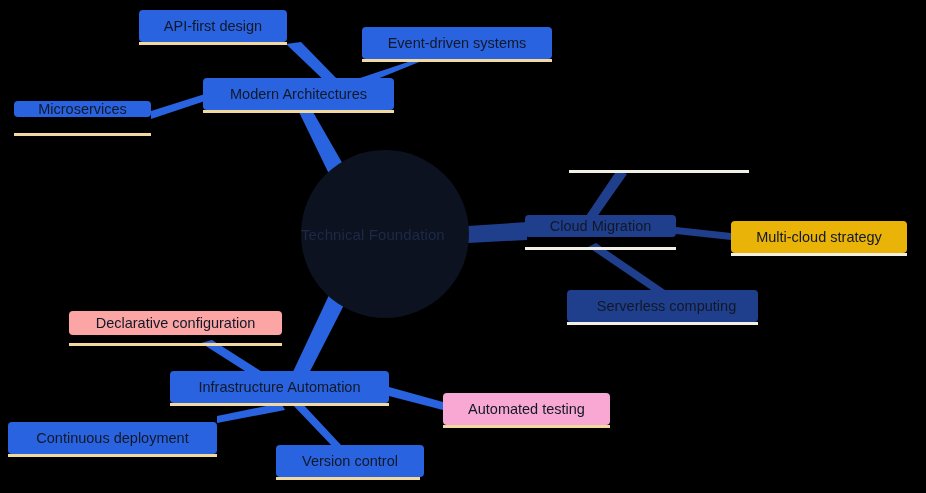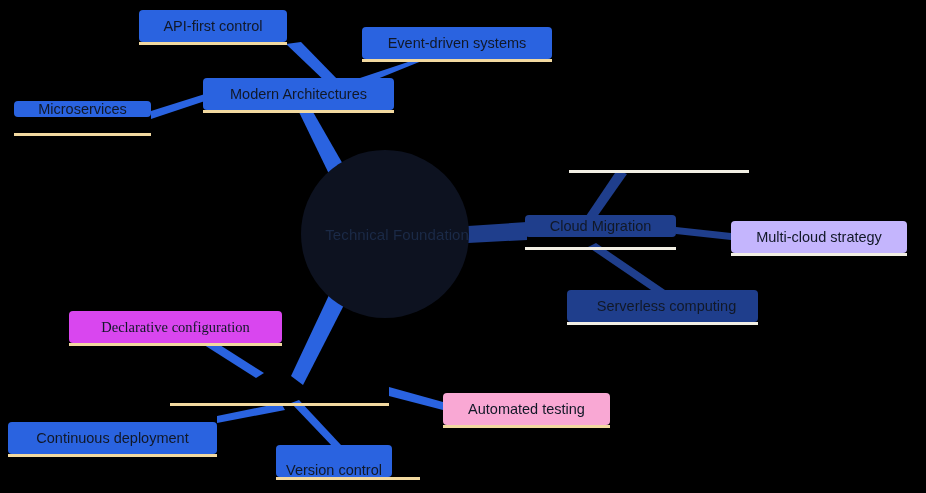--- a/index.html
+++ b/index.html
@@ -20,21 +20,21 @@
     left: 0;
     top: 0;
     width: 926px;
     height: 493px;
   }
   .center-node {
     position: absolute;
     border-radius: 50%;
     display: flex;
     align-items: center;
-    justify-content: flex-end;
+    justify-content: flex-start;
     z-index: 3;
   }
   .center-label {
     font-size: 15px;
     letter-spacing: 0.1px;
     white-space: nowrap;
   }
   .node {
     position: absolute;
     box-sizing: border-box;
@@ -80,53 +80,56 @@
   <div class="center-node" style="left: 301px; top: 150px; width: 168px; height: 168px; background: rgb(13, 18, 32);">
     <span class="center-label" style="color: rgb(27, 42, 71);">Technical Foundation</span>
   </div>
 
 <div class="node-underline" style="left: 203px; top: 110px; width: 191px; background: rgb(242, 217, 160);"></div>
     <div class="node" style="left: 203px; top: 78px; width: 191px; height: 32px; background: rgb(42, 99, 224);">
       <span class="node-label">Modern Architectures</span>
     </div>
     <div class="node-underline" style="left: 139px; top: 42px; width: 148px; background: rgb(242, 217, 160);"></div>
     <div class="node" style="left: 139px; top: 10px; width: 148px; height: 32px; background: rgb(42, 99, 224);">
-      <span class="node-label">API-first control</span>
+      <span class="node-label">API-first design</span>
     </div>
     <div class="node-underline" style="left: 362px; top: 59px; width: 190px; background: rgb(242, 217, 160);"></div>
     <div class="node" style="left: 362px; top: 27px; width: 190px; height: 32px; background: rgb(42, 99, 224);">
       <span class="node-label">Event-driven systems</span>
     </div>
     <div class="node-underline" style="left: 14px; top: 133px; width: 137px; background: rgb(242, 217, 160);"></div>
     <div class="node" style="left: 14px; top: 101px; width: 137px; height: 16px; background: rgb(42, 99, 224);">
       <span class="node-label">Microservices</span>
     </div>
     <div class="node-underline" style="left: 525px; top: 247px; width: 151px; background: rgb(242, 239, 228);"></div>
     <div class="node" style="left: 525px; top: 215px; width: 151px; height: 22px; background: rgb(31, 62, 140);">
       <span class="node-label">Cloud Migration</span>
     </div>
     <div class="node-underline" style="left: 569px; top: 170px; width: 180px; background: rgb(242, 239, 228);"></div>
     <div class="node-underline" style="left: 731px; top: 253px; width: 176px; background: rgb(242, 239, 228);"></div>
-    <div class="node" style="left: 731px; top: 221px; width: 176px; height: 32px; background: #c4b5fd;">
+    <div class="node" style="left: 731px; top: 221px; width: 176px; height: 32px; background: #eab308;">
       <span class="node-label">Multi-cloud strategy</span>
     </div>
     <div class="node-underline" style="left: 567px; top: 322px; width: 191px; background: rgb(242, 239, 228);"></div>
     <div class="node" style="left: 567px; top: 290px; width: 191px; height: 32px; background: rgb(31, 62, 140); padding-left: 8px;">
       <span class="node-label">Serverless computing</span>
     </div>
     <div class="node-underline" style="left: 170px; top: 403px; width: 219px; background: rgb(242, 217, 160);"></div>
+    <div class="node" style="left: 170px; top: 371px; width: 219px; height: 32px; background: rgb(42, 99, 224);">
+      <span class="node-label">Infrastructure Automation</span>
+    </div>
     <div class="node-underline" style="left: 69px; top: 343px; width: 213px; background: rgb(242, 217, 160);"></div>
-    <div class="node" style="left: 69px; top: 311px; width: 213px; height: 32px; background: #d946ef; font-family: Liberation Serif, serif;">
+    <div class="node" style="left: 69px; top: 311px; width: 213px; height: 24px; background: #fca5a5;">
       <span class="node-label">Declarative configuration</span>
     </div>
     <div class="node-underline" style="left: 443px; top: 425px; width: 167px; background: rgb(242, 217, 160);"></div>
     <div class="node" style="left: 443px; top: 393px; width: 167px; height: 32px; background: #f9a8d4;">
       <span class="node-label">Automated testing</span>
     </div>
     <div class="node-underline" style="left: 8px; top: 454px; width: 209px; background: rgb(242, 217, 160);"></div>
     <div class="node" style="left: 8px; top: 422px; width: 209px; height: 32px; background: rgb(42, 99, 224);">
       <span class="node-label">Continuous deployment</span>
     </div>
     <div class="node-underline" style="left: 276px; top: 477px; width: 144px; background: rgb(242, 217, 160);"></div>
-    <div class="node" style="left: 276px; top: 445px; width: 116px; height: 32px; background: rgb(42, 99, 224); align-items: flex-end;">
+    <div class="node" style="left: 276px; top: 445px; width: 148px; height: 32px; background: rgb(42, 99, 224);">
       <span class="node-label">Version control</span>
     </div>
   </div>
 
 </body></html>

